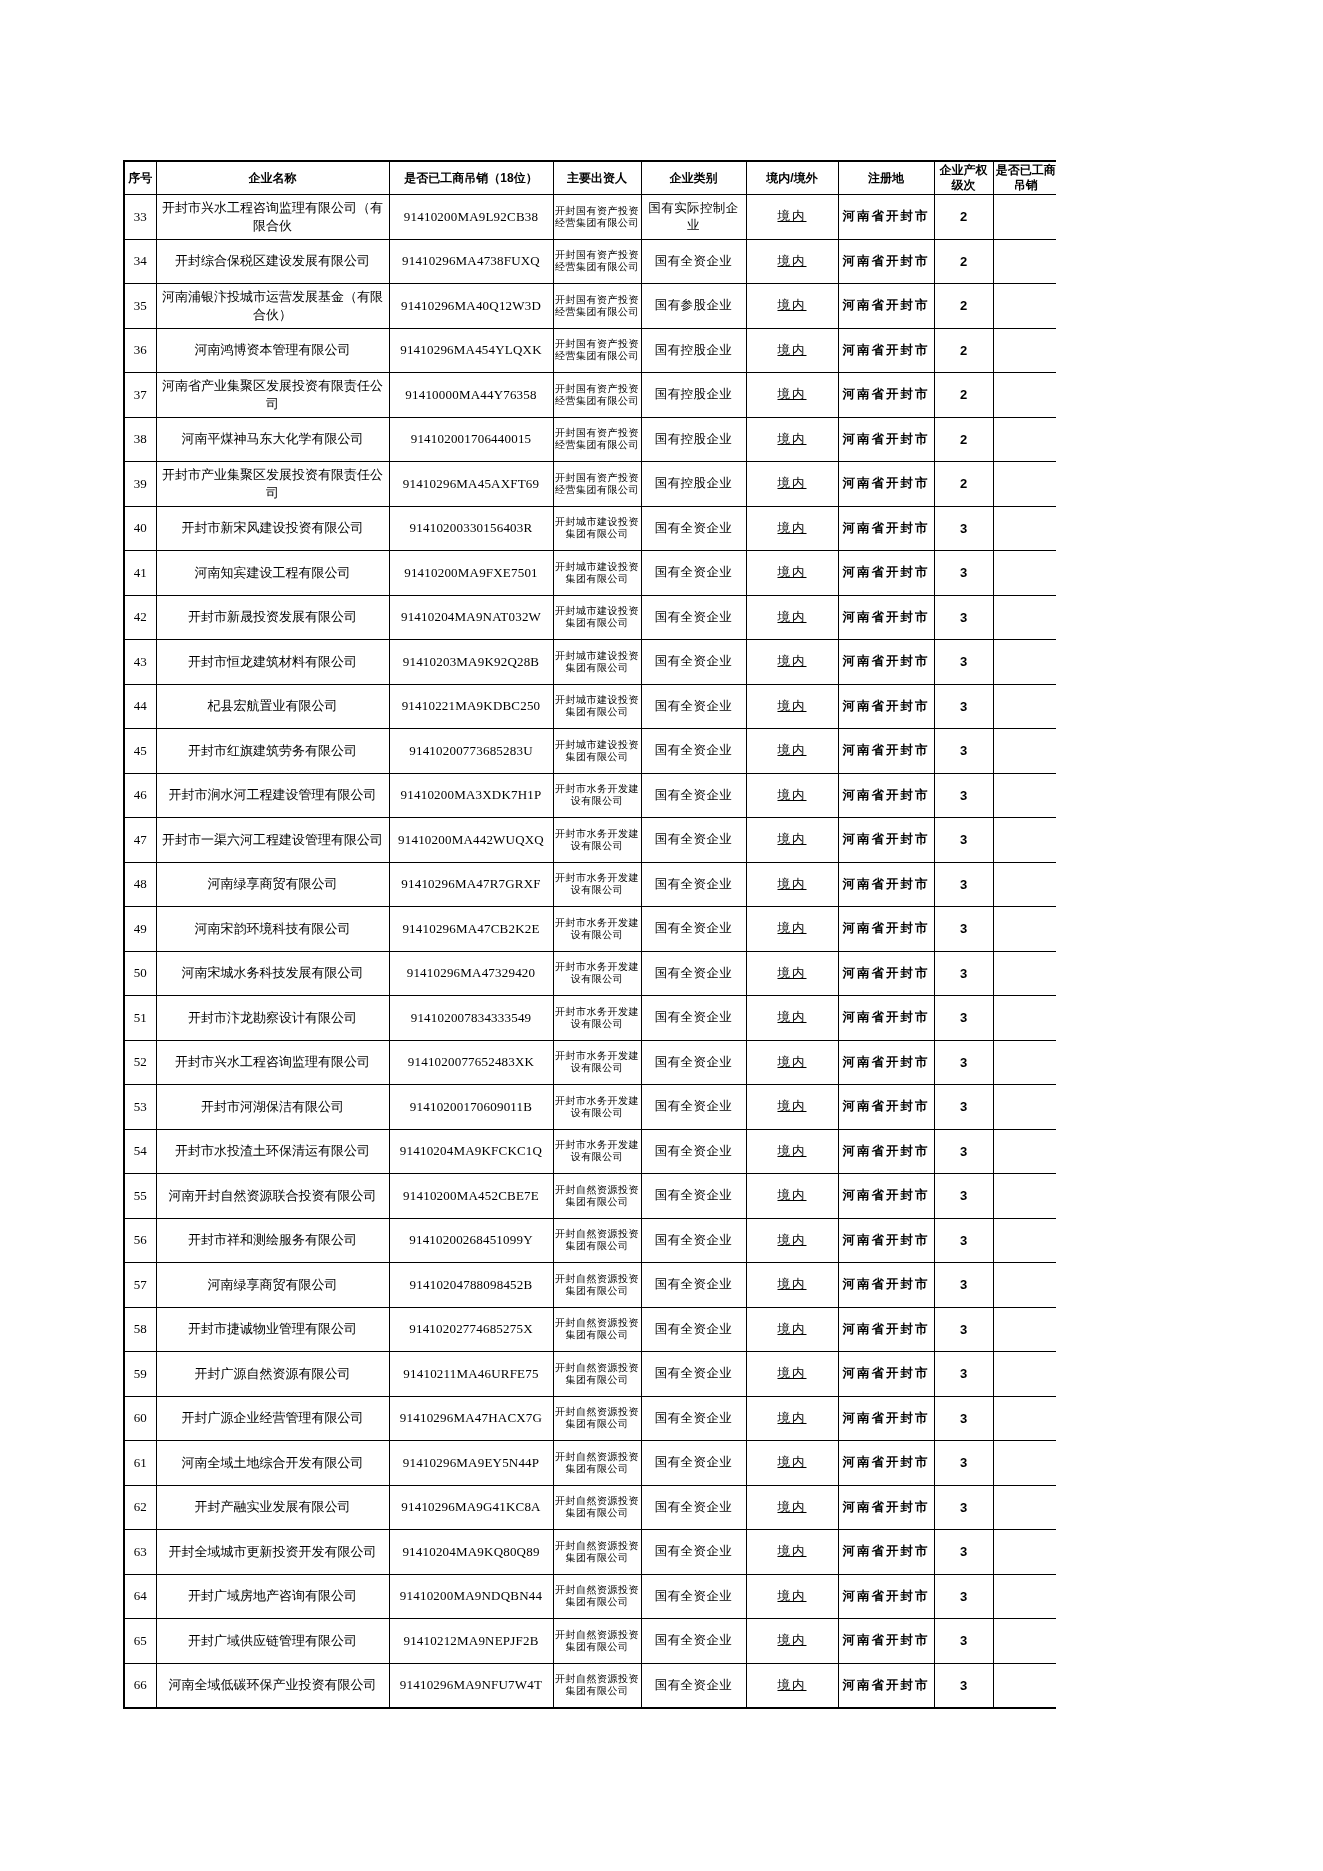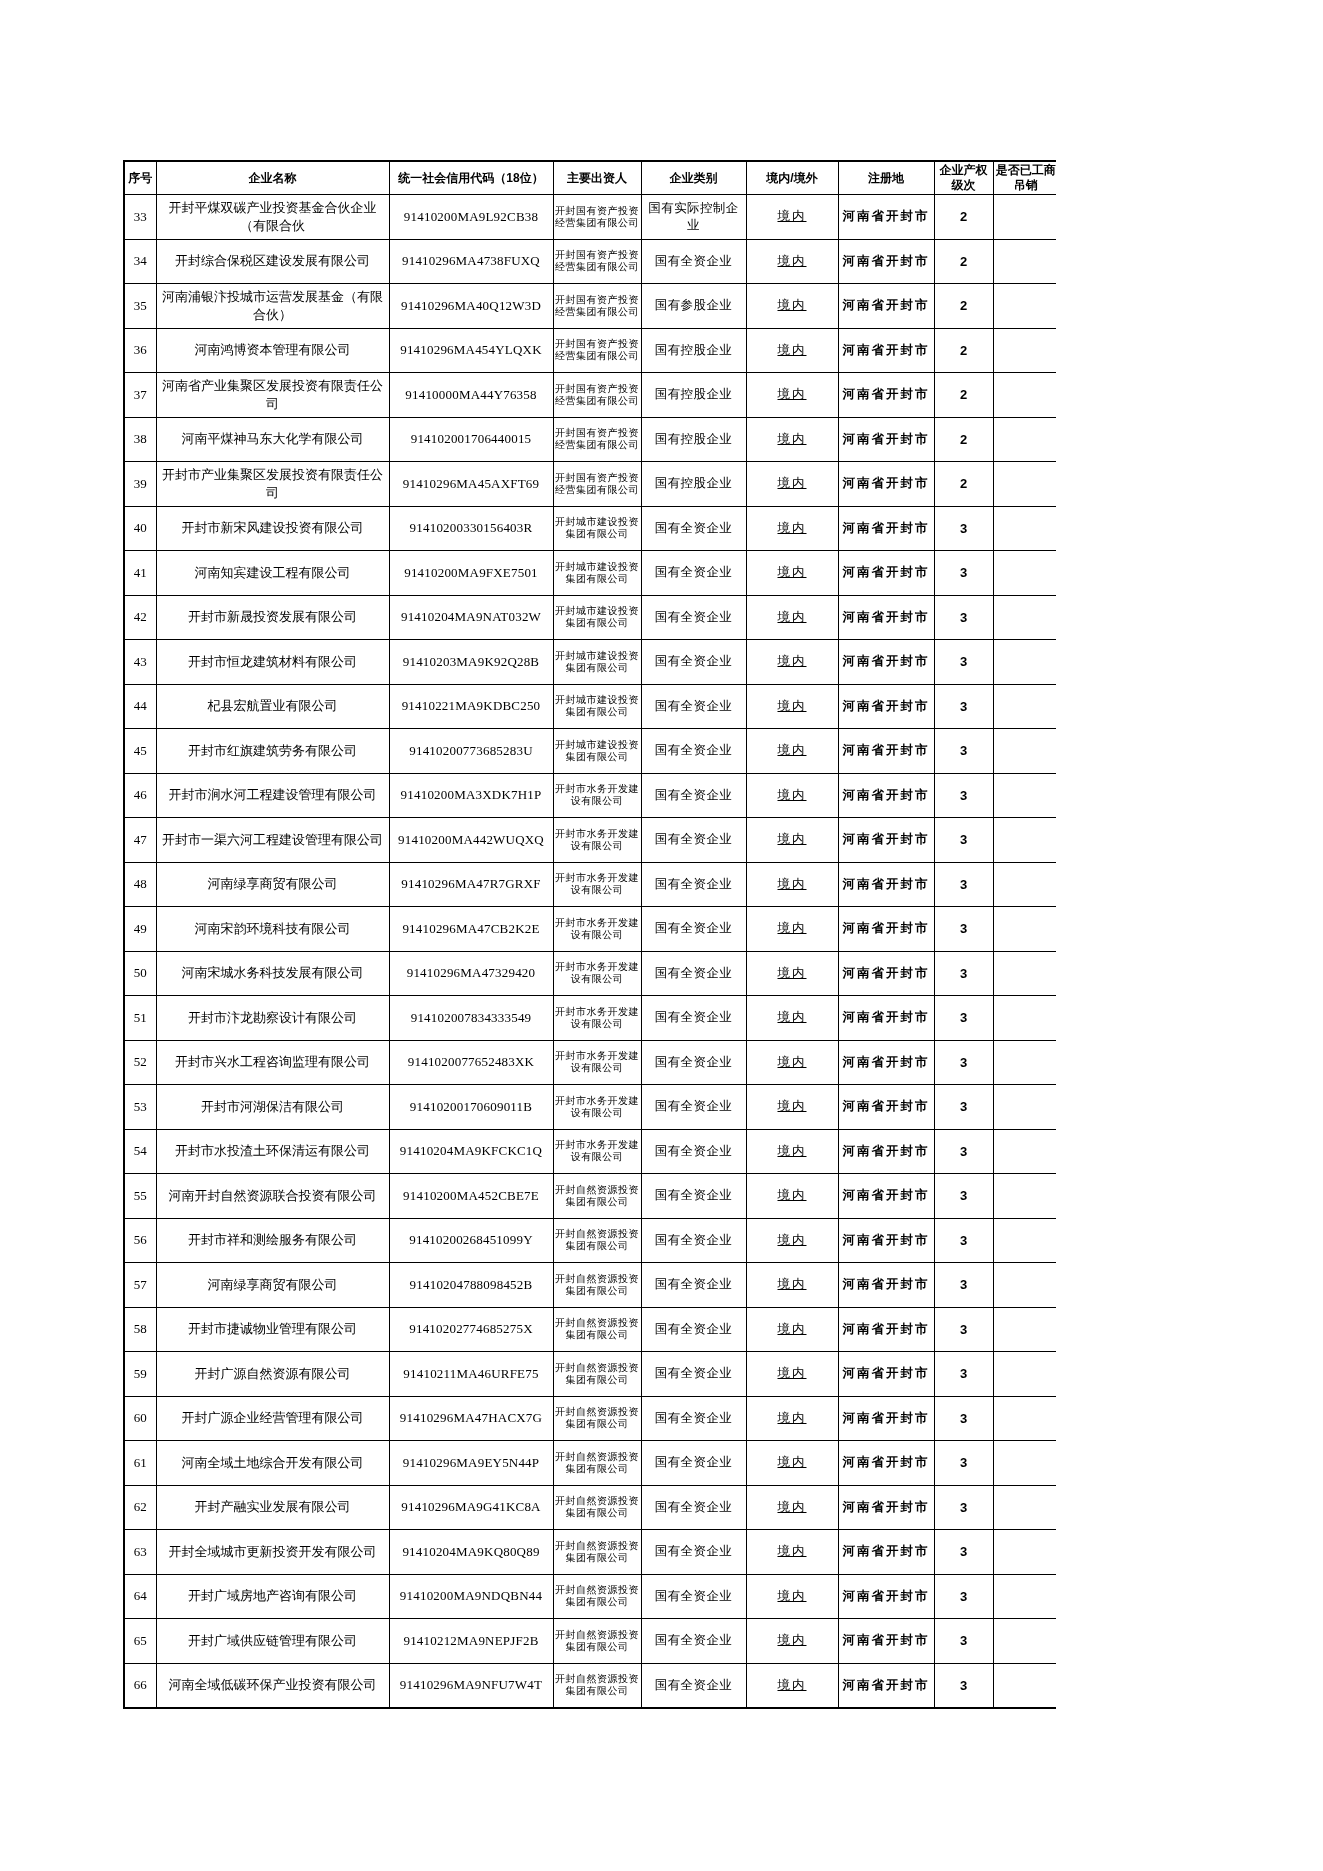--- a/index.html
+++ b/index.html
@@ -71,33 +71,33 @@
         <col class="col-category">
         <col class="col-domestic">
         <col class="col-region">
         <col class="col-level">
         <col class="col-revoked">
       </colgroup>
     <thead>
       <tr id="header-row">
           <th>序号</th>
           <th>企业名称</th>
-          <th>统一社会信用代码（18位）</th>
+          <th>是否已工商吊销（18位）</th>
           <th>主要出资人</th>
           <th>企业类别</th>
           <th>境内/境外</th>
           <th>注册地</th>
           <th>企业产权级次</th>
           <th>是否已工商吊销</th>
         </tr>
     </thead>
     <tbody id="table-body">
         <tr>
           <td class="col-no">33</td>
-          <td class="col-name">开封平煤双碳产业投资基金合伙企业（有限合伙</td>
+          <td class="col-name">开封市兴水工程咨询监理有限公司（有限合伙</td>
           <td class="col-code">91410200MA9L92CB38</td>
           <td class="col-investor">开封国有资产投资经营集团有限公司</td>
           <td class="col-category">国有实际控制企业</td>
           <td class="col-domestic">境内</td>
           <td class="col-region">河南省开封市</td>
           <td class="col-level">2</td>
           <td class="col-revoked"></td>
         </tr>
         <tr>
           <td class="col-no">34</td>

